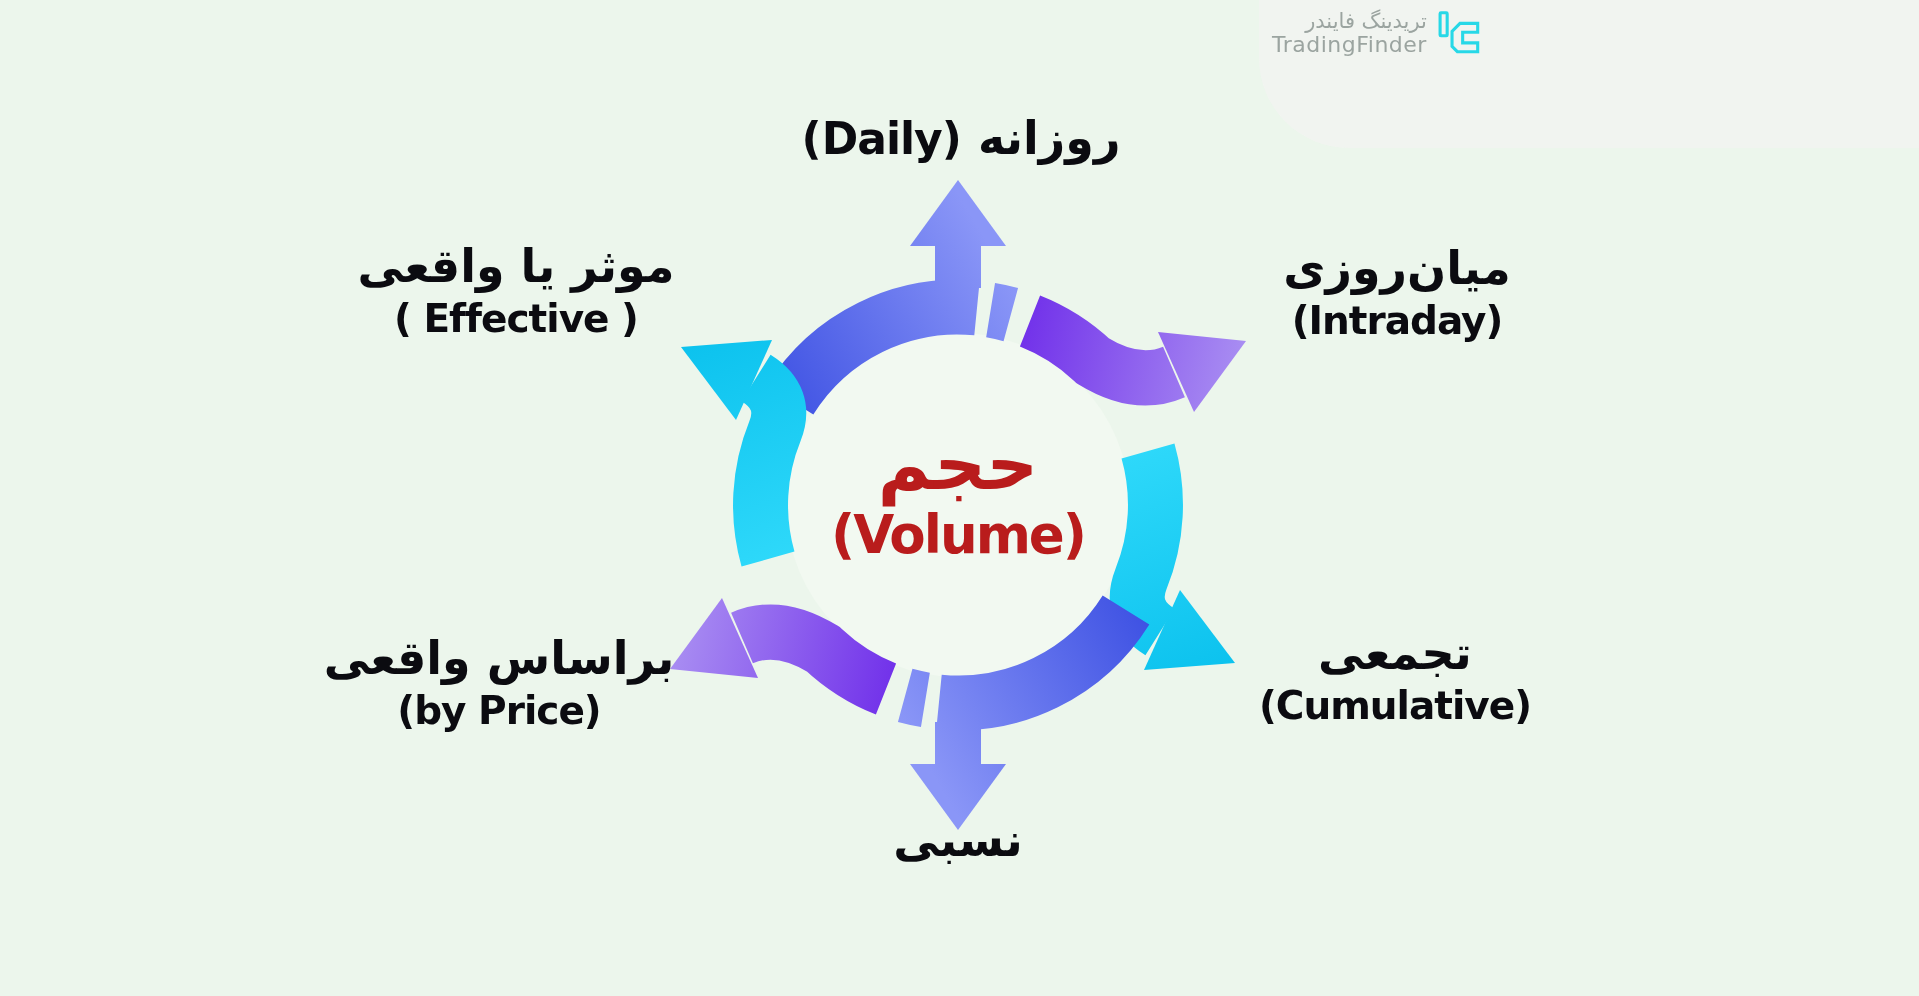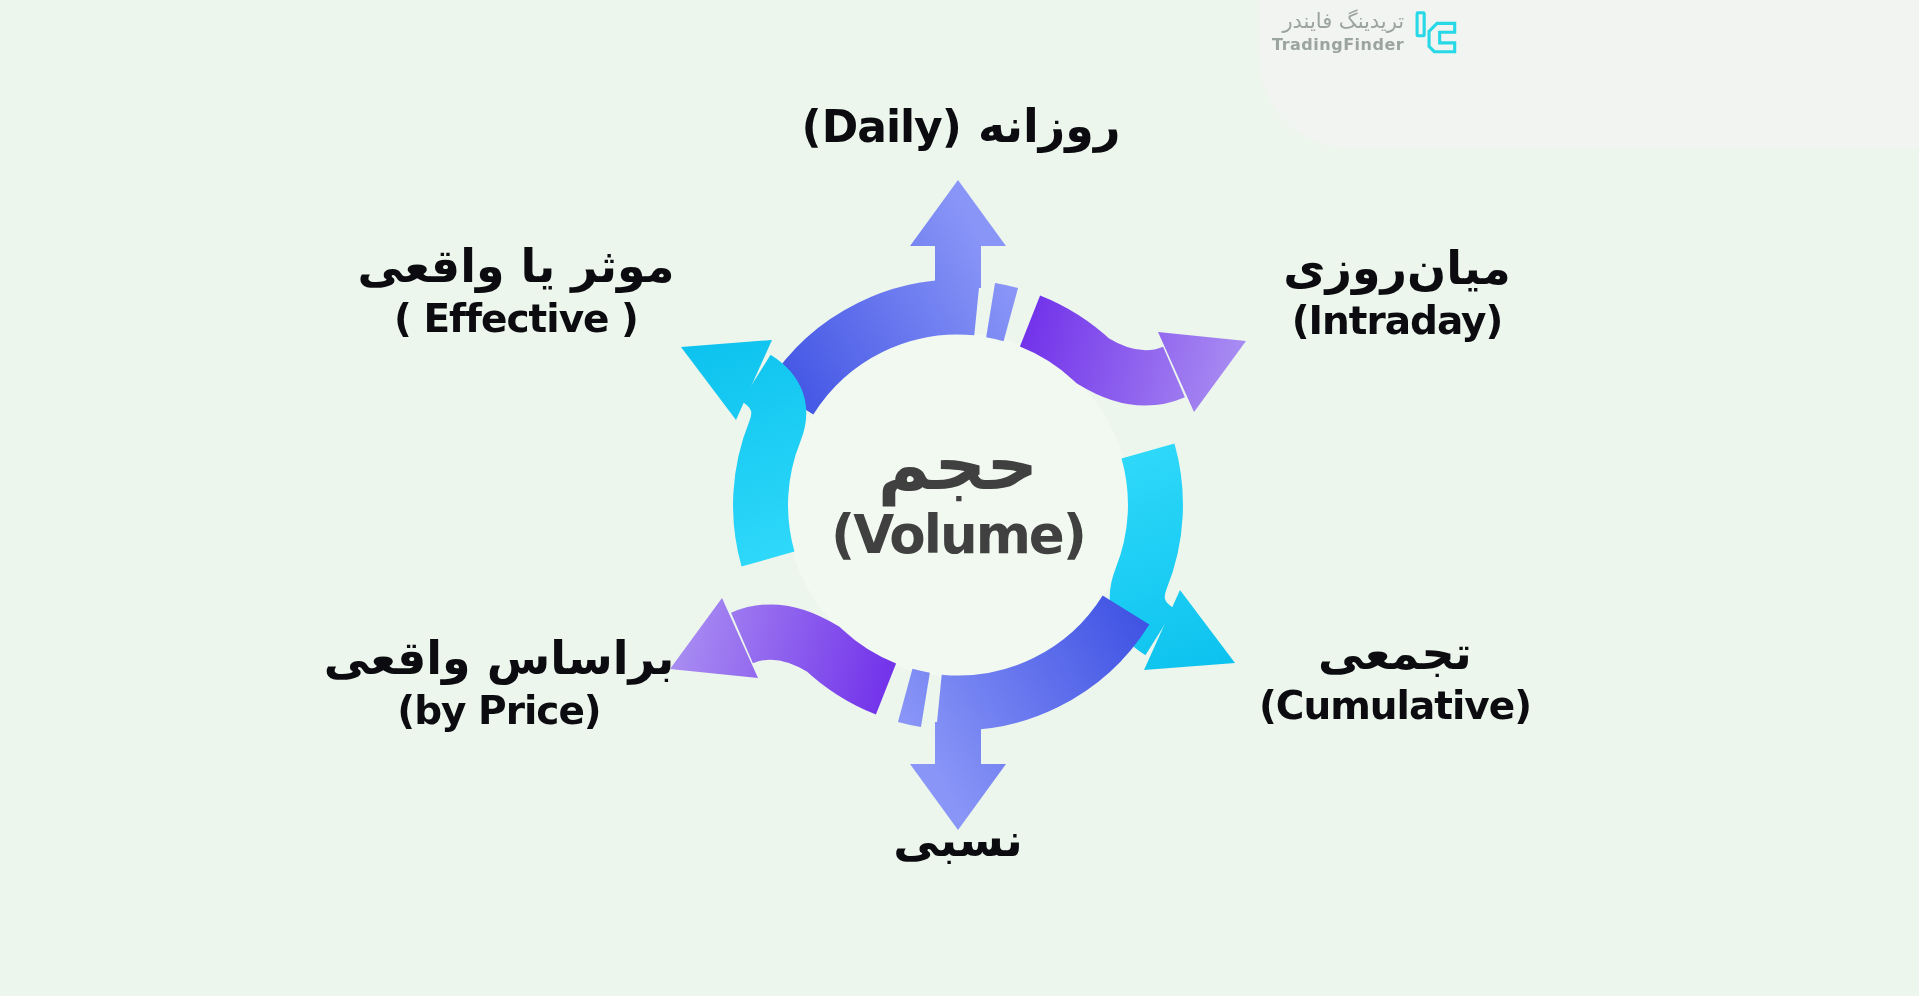--- a/index.html
+++ b/index.html
@@ -5,30 +5,30 @@
   html,body{margin:0;padding:0;background:#ecf6ec;}
   #stage{position:relative;width:1919px;height:996px;background:#ecf6ec;overflow:hidden;
          font-family:"DejaVu Sans", sans-serif;}
   #diagram-svg{position:absolute;left:0;top:0;}
   .corner-tint{position:absolute;right:0;top:0;width:660px;height:148px;
                background:#f2f4f1;opacity:.8;border-bottom-left-radius:90px;}
   .label{position:absolute;transform:translate(-50%,-50%);text-align:center;
          color:#0b0b10;font-weight:bold;white-space:nowrap;}
   .label .fa{font-size:46px;line-height:54px;}
   .label .en{font-size:39px;line-height:52px;letter-spacing:-1px;}
-  .label.single{font-size:46px;line-height:54px;}
+  .label.single{font-size:46px;line-height:54px;margin-top:12px;}
   .label.single .en{font-size:44px;letter-spacing:-1px;}
-  .hub{position:absolute;transform:translate(-50%,-50%);text-align:center;color:#404040;
+  .hub{position:absolute;transform:translate(-50%,-50%);text-align:center;color:#b91c1c;
        font-weight:bold;white-space:nowrap;}
   .hub .fa{font-size:72px;line-height:78px;}
   .hub .en{font-size:53px;line-height:64px;letter-spacing:-2px;}
   .brand{position:absolute;left:1272px;top:8px;display:flex;gap:10px;}
   .brand .txt{display:flex;flex-direction:column;align-items:flex-end;color:#9ba4a0;}
   .brand .txt .fa{font-size:21px;line-height:26px;}
-  .brand .txt .en{font-size:16px;line-height:22px;letter-spacing:.5px;font-weight:bold;}
+  .brand .txt .en{font-size:22px;line-height:22px;letter-spacing:.5px;}
 </style>
 </head>
 <body>
 
 <div id="stage">
 
   <div class="corner-tint"></div>
 
   <svg id="diagram-svg" width="1919" height="996" viewBox="0 0 1919 996">
     <defs>

